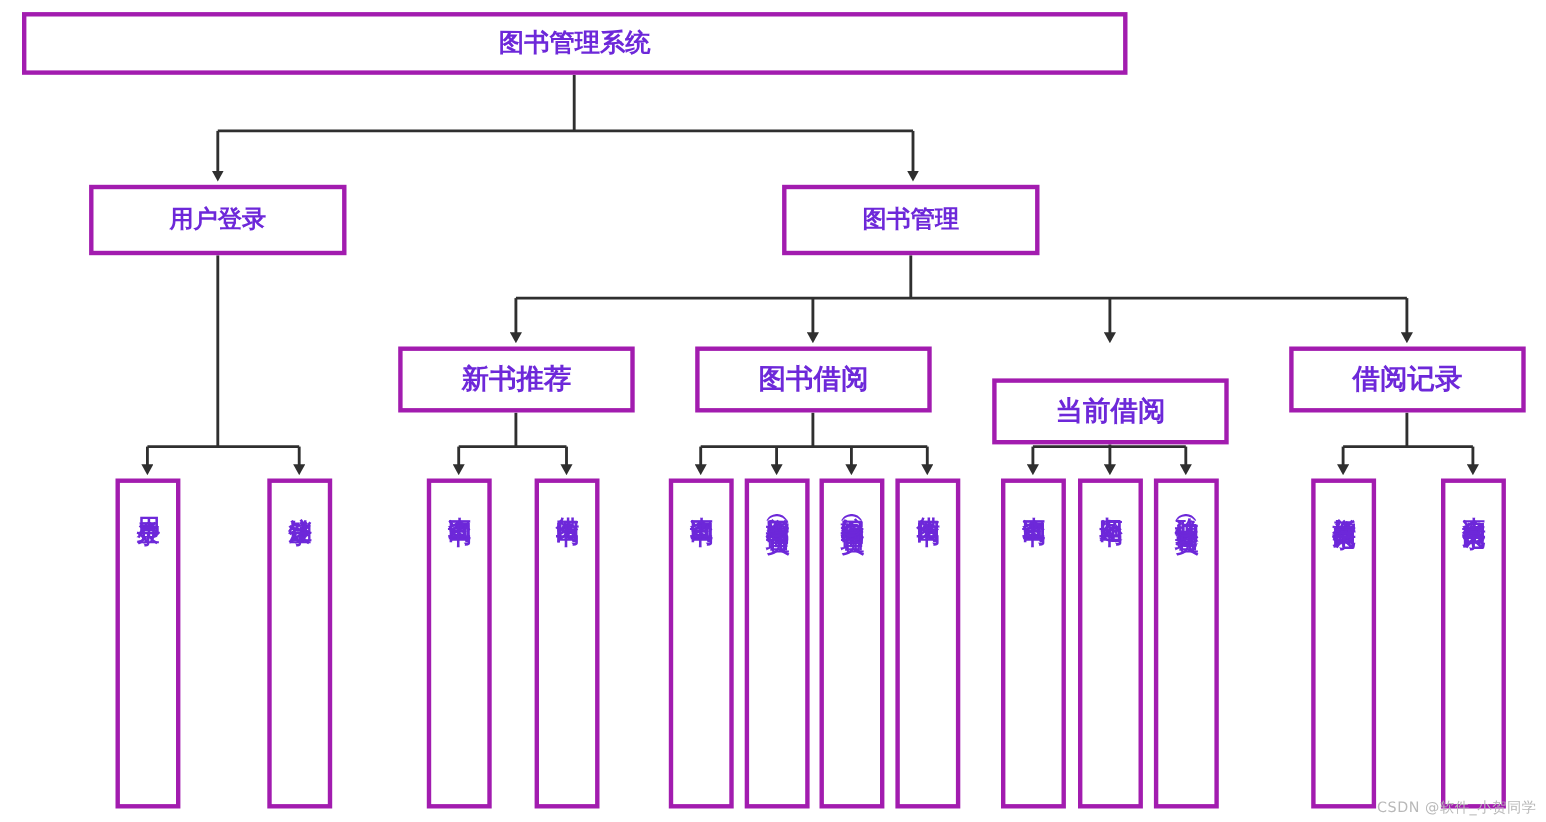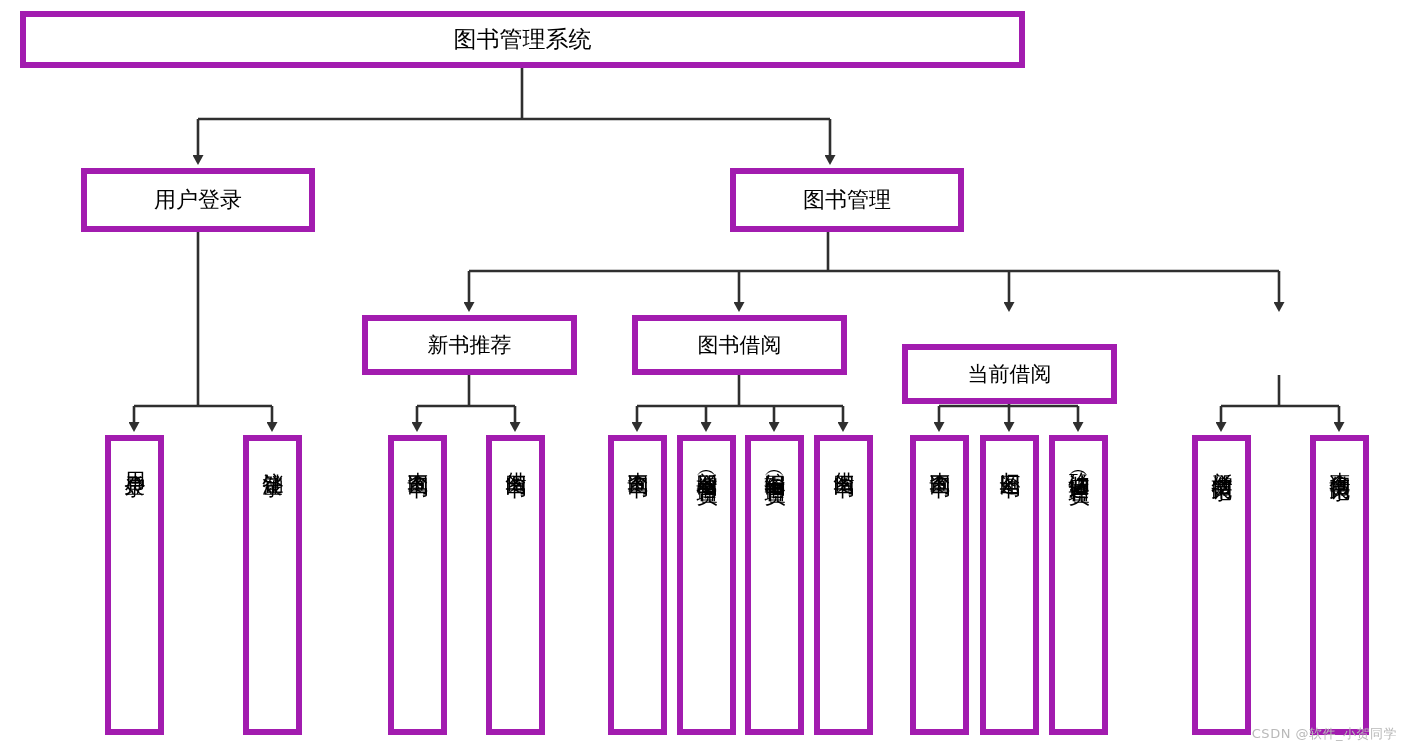--- a/index.html
+++ b/index.html
@@ -22,46 +22,47 @@
     left: 0;
     top: 0;
     width: 1405px;
     height: 747px;
     pointer-events: none;
   }
   .node {
     position: absolute;
     box-sizing: border-box;
     background: #ffffff;
-    border: 6px solid #a21caf;
+    border: 4px solid #a21caf;
     display: flex;
     align-items: center;
     justify-content: center;
-    color: #000000;
+    color: #6d28d9;
+    font-weight: bold;
   }
   .node .label {
     display: block;
     text-align: center;
     line-height: 1.18;
   }
   .node.root {
     left: 20px; top: 11px;
     width: 1005px; height: 57px;
   }
   .node.root .label { font-size: 23px; }
 
   .node.lvl1 {
     width: 234px; height: 64px;
   }
   .node.lvl1 .label { font-size: 22px; }
 
   .node.lvl2 {
     width: 215px; height: 60px;
   }
-  .node.lvl2 .label { font-size: 21px; }
+  .node.lvl2 .label { font-size: 25px; }
 
   .node.leaf {
     width: 59px; height: 300px;
     top: 435px;
     align-items: flex-start;
     padding-top: 4px;
   }
   .node.leaf .label {
     writing-mode: vertical-rl;
     text-orientation: upright;
@@ -144,33 +145,36 @@
     </g>
   </svg>
 
   <div class="node root">
     <span class="label">图书管理系统</span>
   </div>
 
   <div class="node lvl1" style="left:81px; top:168px;">
     <span class="label">用户登录</span>
   </div>
-  <div class="node lvl1" style="left:711px; top:168px;margin-left:19px;">
+  <div class="node lvl1" style="left:711px; top:168px;">
     <span class="label">图书管理</span>
   </div>
 
   <div class="node lvl2" style="left:362px; top:315px;">
     <span class="label">新书推荐</span>
   </div>
   <div class="node lvl2" style="left:632px; top:315px;">
     <span class="label">图书借阅</span>
   </div>
   <div class="node lvl2" style="left:902px; top:315px;margin-top:29px;">
     <span class="label">当前借阅</span>
   </div>
+  <div class="node lvl2" style="left:1172px; top:315px;">
+    <span class="label">借阅记录</span>
+  </div>
 
   <div class="node leaf" style="left:105px;">
     <span class="label">用户登录</span>
   </div>
   <div class="node leaf" style="left:243px;">
     <span class="label">注销登录</span>
   </div>
 
   <div class="node leaf" style="left:388px;">
     <span class="label">查询图书</span>

